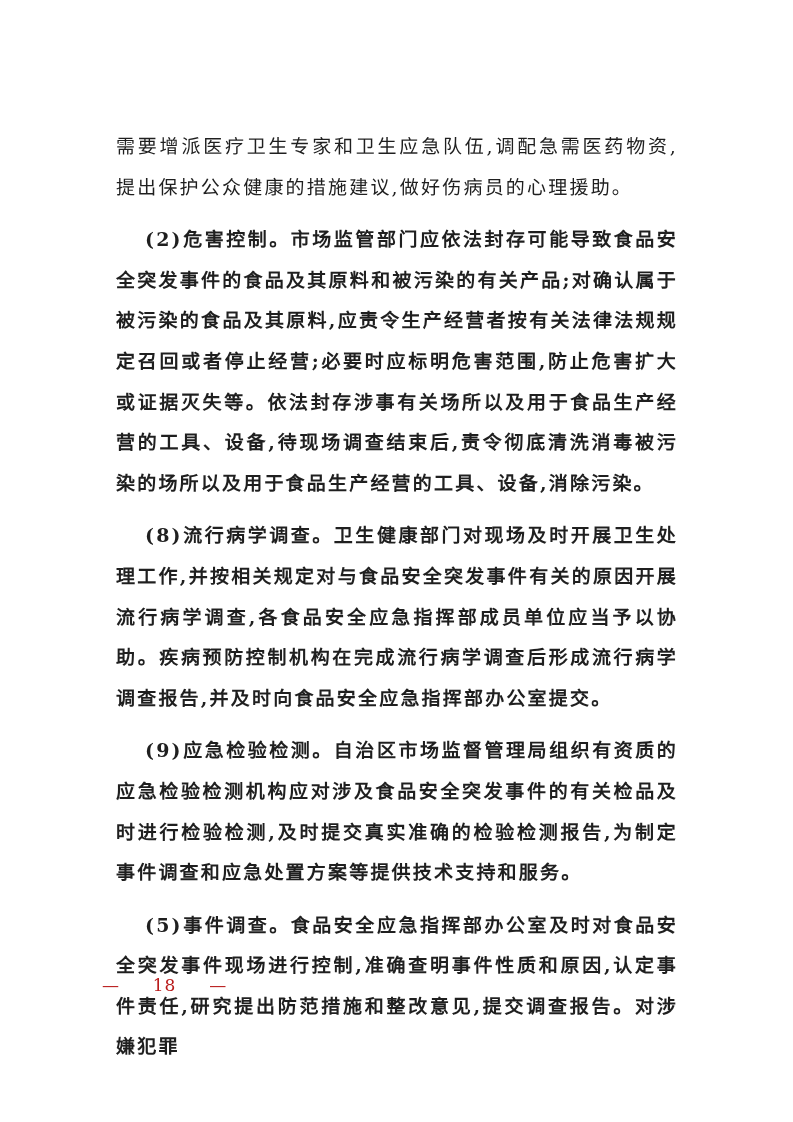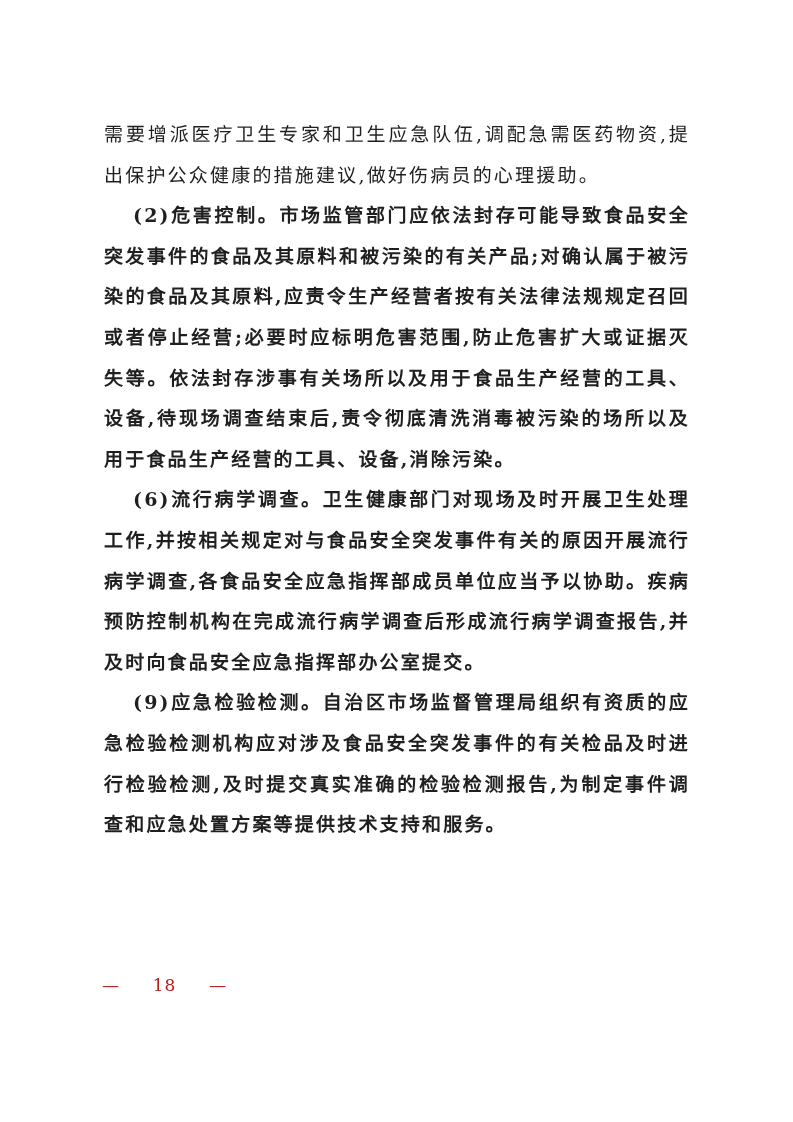--- a/index.html
+++ b/index.html
@@ -16,21 +16,21 @@
     overflow: hidden;
     font-family: "DejaVu Serif", "Liberation Serif", serif;
   }
   .content {
     position: absolute;
     left: 104px;
     top: 114px;
     width: 586px;
   }
   p.para {
-    margin: 0;
+    margin: 12px;
     padding: 0;
     font-size: 19px;
     line-height: 40.6px;
     letter-spacing: 2.2px;
     color: #1f1f1f;
     text-align: justify;
     text-justify: inter-character;
   }
   p.para.indented {
     text-indent: 29px;
@@ -48,17 +48,18 @@
     white-space: pre;
   }
 </style>
 </head>
 <body>
 
 <div class="page">
   <div class="content">
     <p class="para">需要增派医疗卫生专家和卫生应急队伍,调配急需医药物资,提出保护公众健康的措施建议,做好伤病员的心理援助。</p>
     <p class="para indented">(2)危害控制。市场监管部门应依法封存可能导致食品安全突发事件的食品及其原料和被污染的有关产品;对确认属于被污染的食品及其原料,应责令生产经营者按有关法律法规规定召回或者停止经营;必要时应标明危害范围,防止危害扩大或证据灭失等。依法封存涉事有关场所以及用于食品生产经营的工具、设备,待现场调查结束后,责令彻底清洗消毒被污染的场所以及用于食品生产经营的工具、设备,消除污染。</p>
-    <p class="para indented">(6)流行病学调查。卫生健康部门对现场及时开展卫生处理工作,并按相关规定对与食品安全突发事件有关的原因开展流行病学调查,各食品安全应急指挥部成员单位应当予以协助。疾病预防控制机构在完成流行病学调查后形成流行病学调查报告,并及时向食品安全应急指挥部办公室提交。</p>
+    <p class="para indented">(8)流行病学调查。卫生健康部门对现场及时开展卫生处理工作,并按相关规定对与食品安全突发事件有关的原因开展流行病学调查,各食品安全应急指挥部成员单位应当予以协助。疾病预防控制机构在完成流行病学调查后形成流行病学调查报告,并及时向食品安全应急指挥部办公室提交。</p>
     <p class="para indented">(9)应急检验检测。自治区市场监督管理局组织有资质的应急检验检测机构应对涉及食品安全突发事件的有关检品及时进行检验检测,及时提交真实准确的检验检测报告,为制定事件调查和应急处置方案等提供技术支持和服务。</p>
+    <p class="para indented">(5)事件调查。食品安全应急指挥部办公室及时对食品安全突发事件现场进行控制,准确查明事件性质和原因,认定事件责任,研究提出防范措施和整改意见,提交调查报告。对涉嫌犯罪</p>
   </div>
   <div class="footer">—  18  —</div>
 </div>
 
 </body></html>

